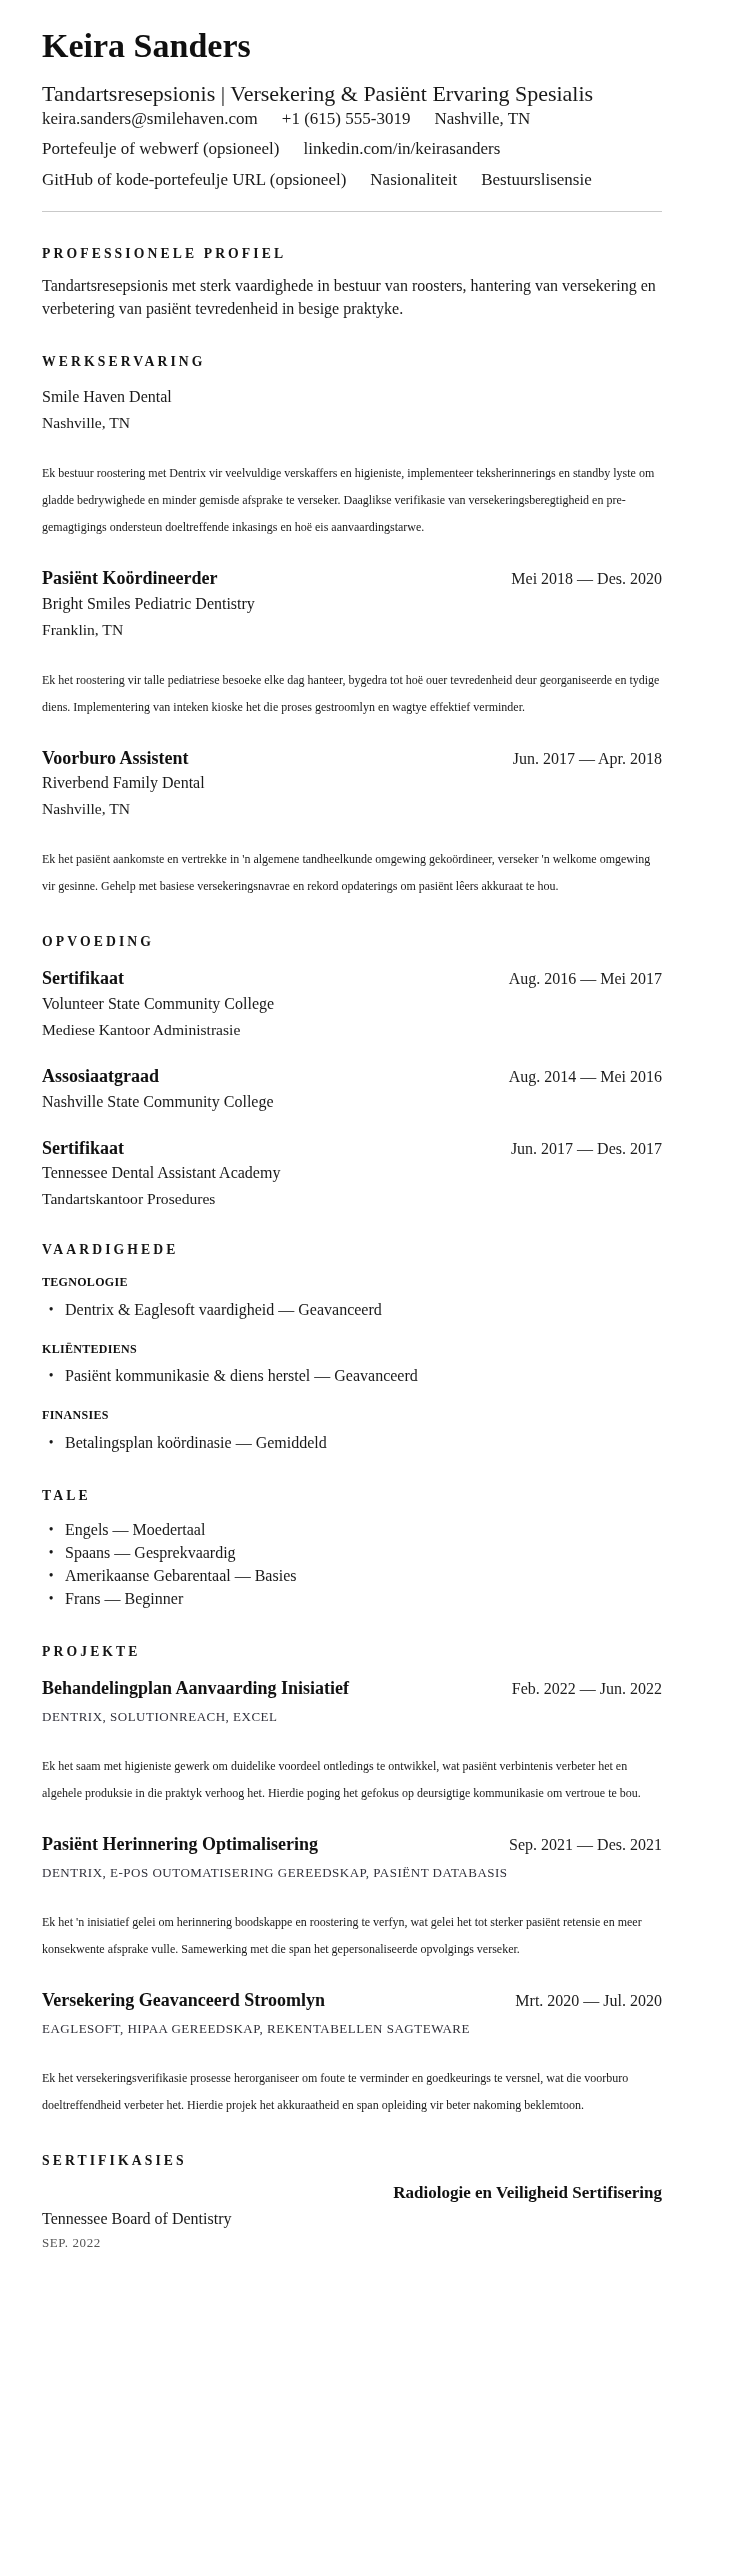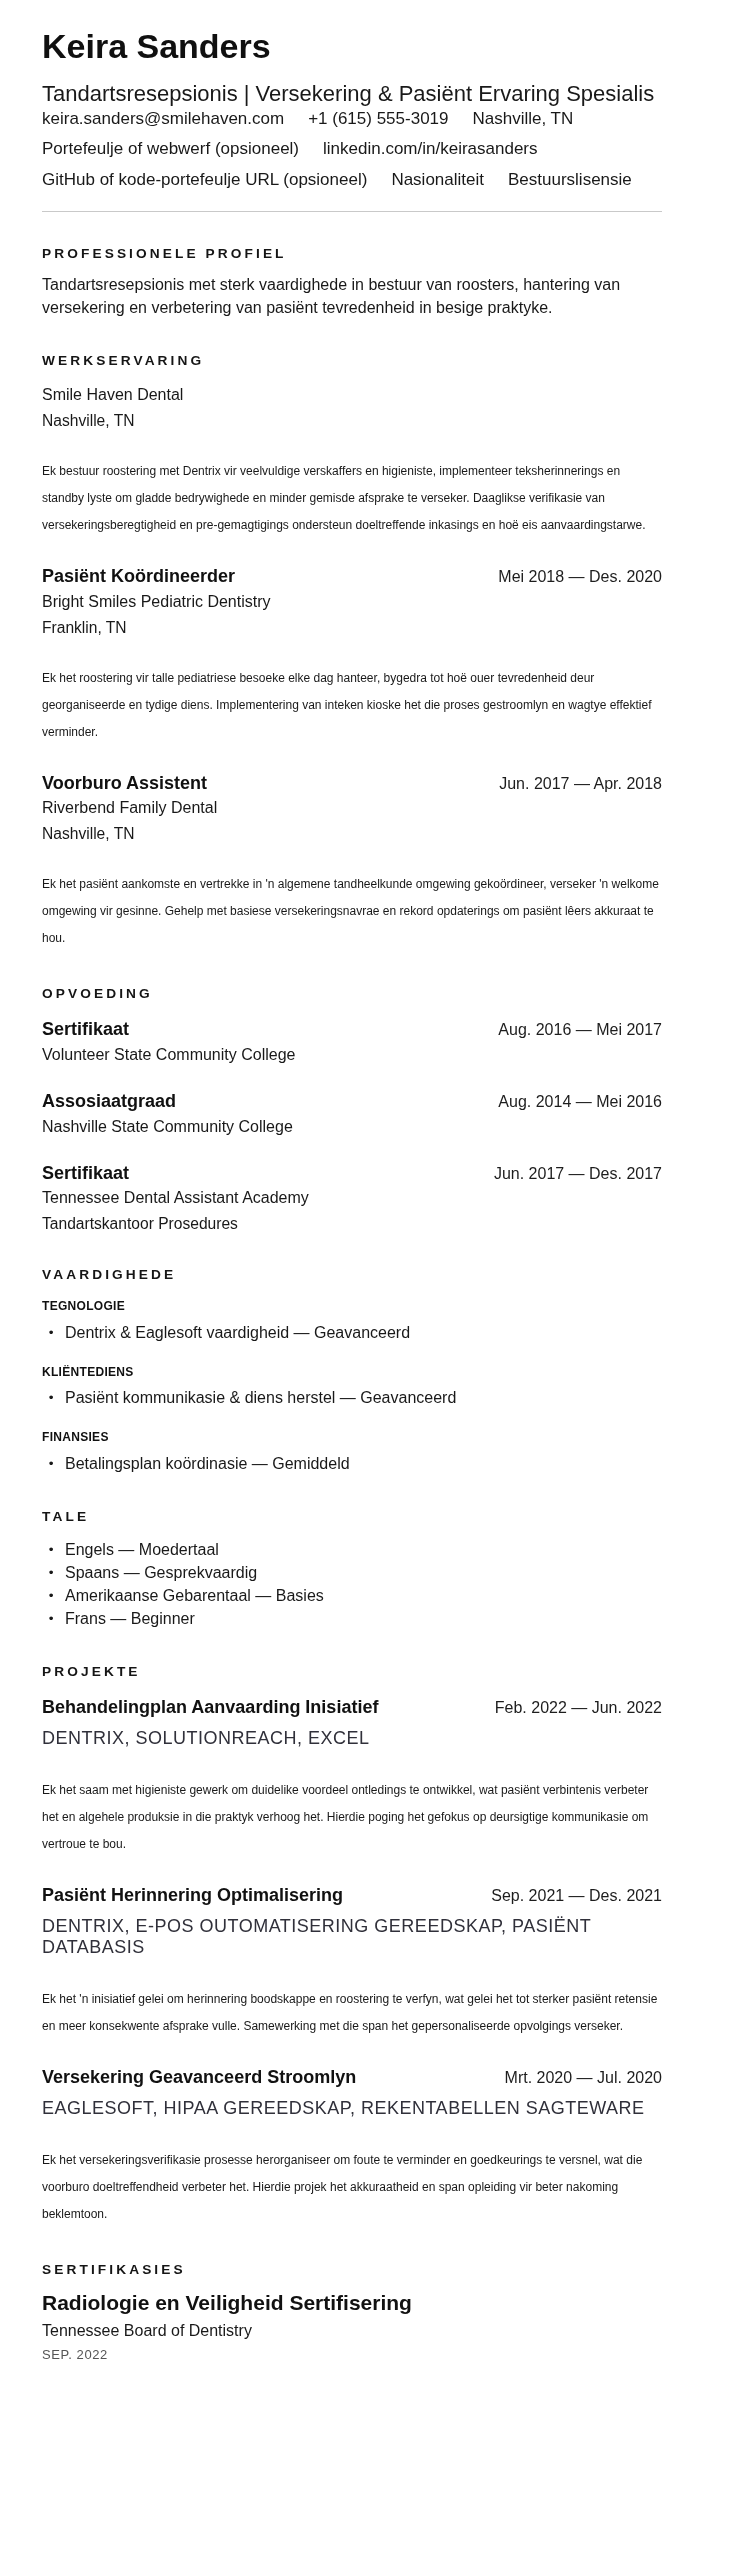--- a/index.html
+++ b/index.html
@@ -3,21 +3,21 @@
 <meta charset="utf-8">
 <style>
   html, body { margin: 0; padding: 0; background: #ffffff; }
   body { width: 747px; min-height: 2576px; }
   .page {
     box-sizing: border-box;
     width: 704px;
     min-height: 2576px;
     padding: 27px 42px 44px 42px;
     color: #191919;
-    font-family: Liberation Sans, sans-serif;
+    font-family: Liberation Serif, serif;
   }
 
   
   .name {
     font-size: 34px;
     line-height: 1.12;
     font-weight: 700;
     margin: 0;
     color: #101010;
   }
@@ -40,42 +40,42 @@
 
   
   .entry { margin-top: 18px; }
   .entry ~ .entry { margin-top: 27px; }
   .title-row { display: flex; justify-content: space-between; align-items: baseline; }
   .entry-title { font-size: 18px; font-weight: 700; color: #111111; }
   .entry-date { font-size: 16px; font-weight: 400; color: #1d1d1d; white-space: nowrap; }
   .entry-org { font-size: 16px; margin-top: 5.6px; }
   .entry-loc { font-size: 15.6px; margin-top: 8px; }
   .entry-desc { font-size: 12px; line-height: 27px; margin-top: 28px; }
-  .entry-tools { font-size: 18px; letter-spacing: 0.5px; margin-top: 10px; color: #30303a; }
+  .entry-tools { font-size: 13px; letter-spacing: 0.5px; margin-top: 10px; color: #30303a; }
 
   
   .skill-group { margin-top: 20.5px; }
   .skill-group.first { margin-top: 17px; }
   .skill-cat { font-size: 12px; font-weight: 700; letter-spacing: 0.3px; color: #111111; }
 
   
   ul.blist { list-style: none; margin: 8.7px 0 0 0; padding: 0; font-size: 16px; line-height: 22.4px; }
   ul.blist li { position: relative; padding-left: 23px; margin-top: 0.6px; }
   ul.blist li::before {
     content: "\2022";
     position: absolute;
     left: 6.8px;
     top: 0px;
     font-size: 13.7px;
     color: #191919;
   }
 
   
   .cert { margin-top: 14.3px; }
-  .cert-title { font-size: 21px; font-weight: 700; color: #111111; }
+  .cert-title { font-size: 17px; font-weight: 700; color: #111111; text-align: right; }
   .cert-issuer { font-size: 16px; margin-top: 6.8px; }
   .cert-date { font-size: 13px; letter-spacing: 0.6px; color: #555555; margin-top: 6.8px; }
 </style>
 </head>
 <body>
 
 <div class="page">
 
   <header>
     <h1 class="name">Keira Sanders</h1>
@@ -135,20 +135,21 @@
 
   <section>
     <h2 class="sec-heading">OPVOEDING</h2>
 
     <div class="entry">
       <div class="title-row">
         <span class="entry-title">Sertifikaat</span>
         <span class="entry-date">Aug. 2016 — Mei 2017</span>
       </div>
       <div class="entry-org">Volunteer State Community College</div>
+      <div class="entry-loc">Mediese Kantoor Administrasie</div>
     </div>
 
     <div class="entry">
       <div class="title-row">
         <span class="entry-title">Assosiaatgraad</span>
         <span class="entry-date">Aug. 2014 — Mei 2016</span>
       </div>
       <div class="entry-org">Nashville State Community College</div>
     </div>
 

